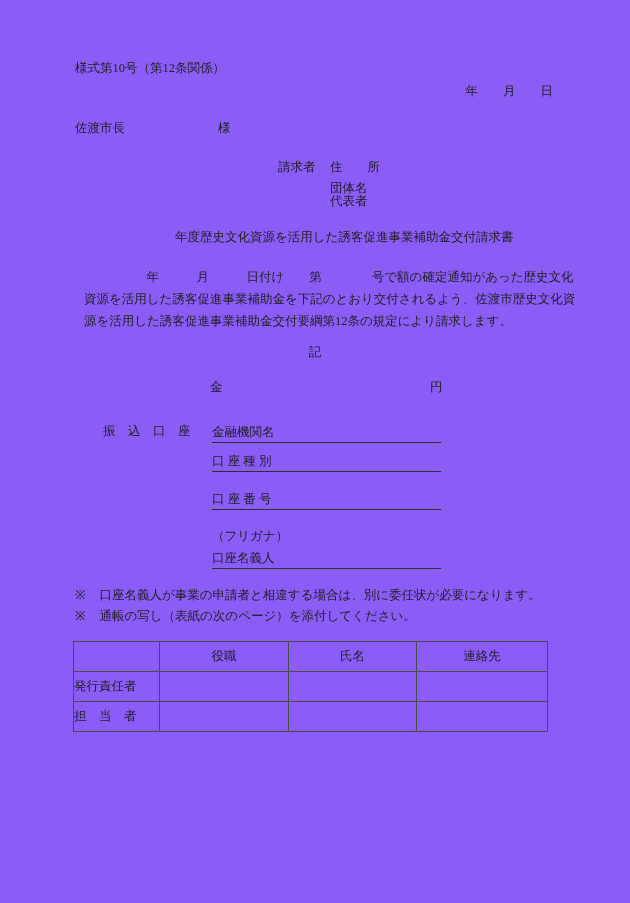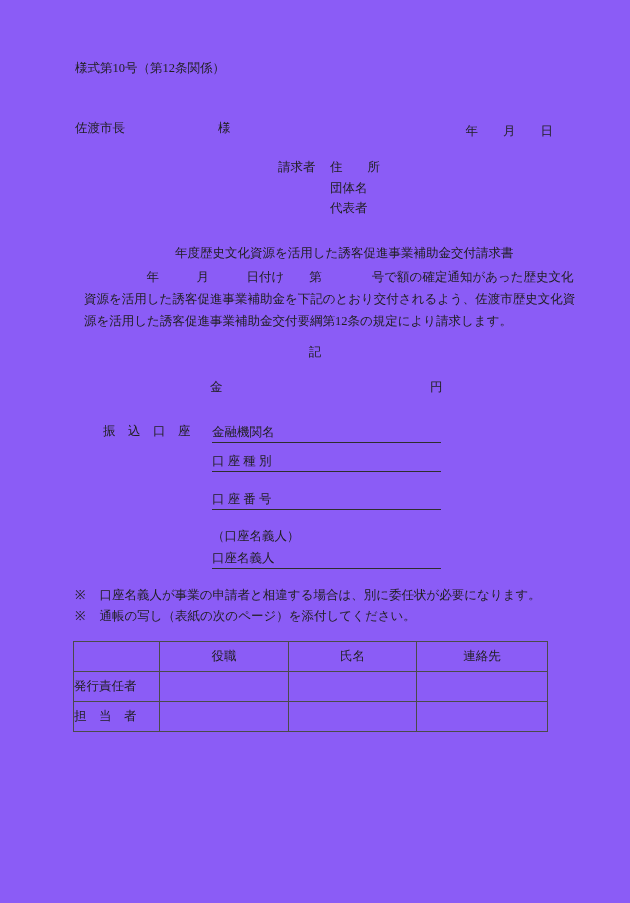--- a/index.html
+++ b/index.html
@@ -8,21 +8,21 @@
     width:630px;height:903px;
     margin:0 auto;
     background:#8b5cf6;
     font-family:"Liberation Serif","DejaVu Serif",serif;
     font-size:12.5px;
     color:#1f1f1f;
     line-height:15px;
     overflow:hidden;
   }
   .abs{position:absolute;white-space:pre;}
-  .date-line{right:77px;top:84px;text-align:left;margin-top:40px;}
+  .date-line{right:77px;top:84px;text-align:left;}
   .para{position:absolute;left:84px;top:266px;width:492px;}
   .para div{line-height:22px;white-space:pre;}
   .center-line{position:absolute;left:0;width:630px;text-align:center;}
   .ufield{
     position:absolute;left:212px;width:229px;height:17px;
     border-bottom:1px solid #2e2e2e;
     white-space:pre;
   }
   .note-row{position:absolute;left:75px;display:flex;gap:14px;white-space:pre;}
   table.contact{
@@ -44,23 +44,23 @@
   <div class="abs" style="left:75px;top:61px">様式第10号（第12条関係）</div>
 
   <div class="abs date-line">年　　月　　日</div>
 
   <div class="abs" style="left:75px;top:121px">佐渡市長</div>
   <div class="abs" style="left:218px;top:121px">様</div>
 
   <div class="abs" style="left:278px;top:160px">請求者</div>
   <div class="abs" style="left:330px;top:160px">住　　所</div>
   <div class="abs" style="left:330px;top:181px">団体名</div>
-  <div class="abs" style="left:330px;top:201px">代表者</div>
+  <div class="abs" style="left:330px;top:194px">代表者</div>
 
-  <div class="abs" style="left:175px;top:246px">年度歴史文化資源を活用した誘客促進事業補助金交付請求書</div>
+  <div class="abs" style="left:175px;top:230px">年度歴史文化資源を活用した誘客促進事業補助金交付請求書</div>
 
   <div class="para">
     <div>　　　　　年　　　月　　　日付け　　第　　　　号で額の確定通知があった歴史文化</div>
     <div>資源を活用した誘客促進事業補助金を下記のとおり交付されるよう、佐渡市歴史文化資</div>
     <div>源を活用した誘客促進事業補助金交付要綱第12条の規定により請求します。</div>
   </div>
 
   <div class="center-line" style="top:345px">記</div>
 
   <div class="abs" style="left:210px;top:380px">金</div>
@@ -68,21 +68,21 @@
   <div class="abs" style="left:222px;top:380px;width:205px;height:15px"></div>
 
   <div class="abs" style="left:103px;top:424px">振　込　口　座</div>
 
   <div class="ufield" style="top:425px"><span>金融機関名</span></div>
 
   <div class="ufield" style="top:454px"><span>口 座 種 別</span></div>
 
   <div class="ufield" style="top:492px"><span>口 座 番 号</span></div>
 
-  <div class="abs" style="left:212px;top:529px">（口座名義人）</div>
+  <div class="abs" style="left:212px;top:529px">（フリガナ）</div>
 
   <div class="ufield" style="top:551px"><span>口座名義人</span></div>
 
   <div class="note-row" style="top:588px">
     <span>※</span>
     <span>口座名義人が事業の申請者と相違する場合は、別に委任状が必要になります。</span>
   </div>
   <div class="note-row" style="top:609px">
     <span>※</span>
     <span>通帳の写し（表紙の次のページ）を添付してください。</span>

